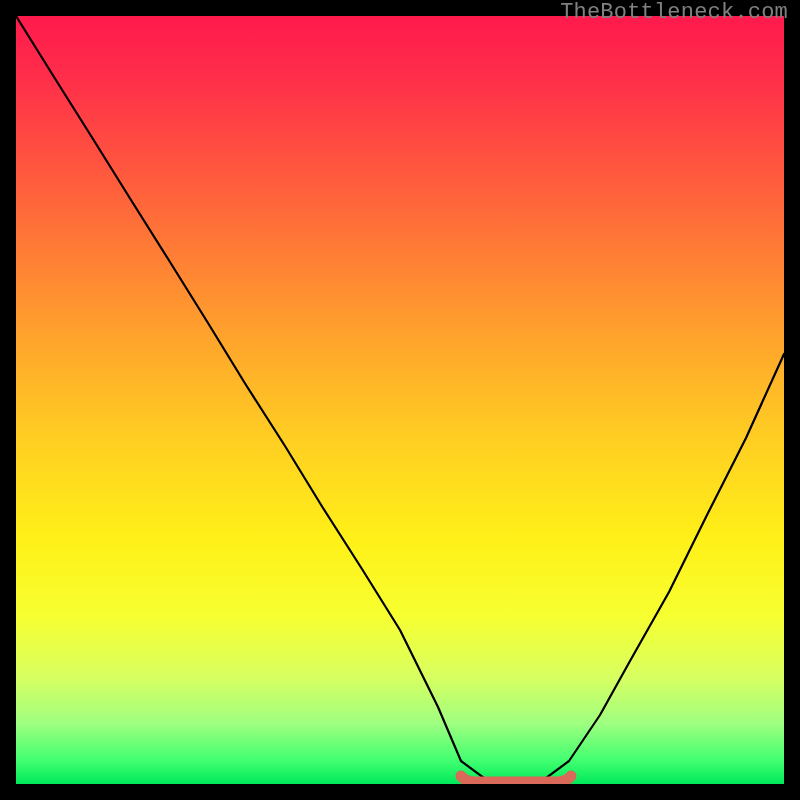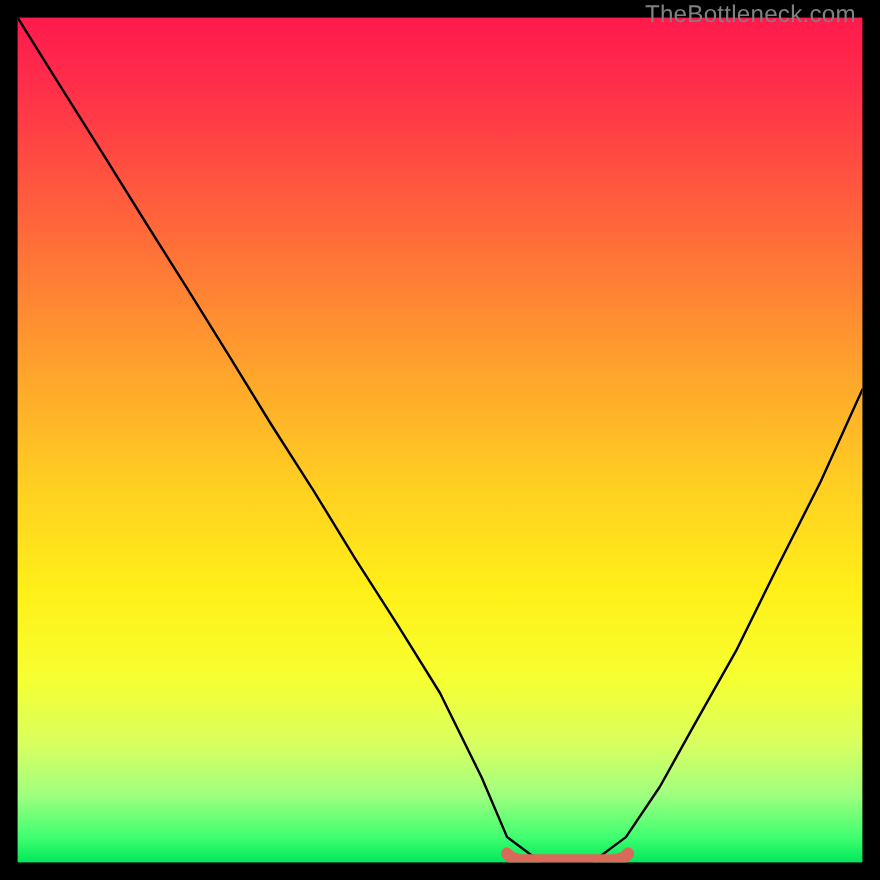--- a/index.html
+++ b/index.html
@@ -61,22 +61,22 @@
     stroke-linecap: round;
     stroke-linejoin: round;
   }
   svg.curve path.marker {
     stroke: #d96a5a;
     stroke-width: 11;
   }
   .watermark {
     position: absolute;
     top: 0;
-    right: 22px;
-    font-family: Liberation Sans, sans-serif;
+    right: 12px;
+    font-family: Liberation Mono, monospace;
     font-size: 22px;
     color: #808080;
     letter-spacing: 0.2px;
   }
 </style>
 </head>
 <body>
 
 <div class="frame">
   <div class="plot-area">

